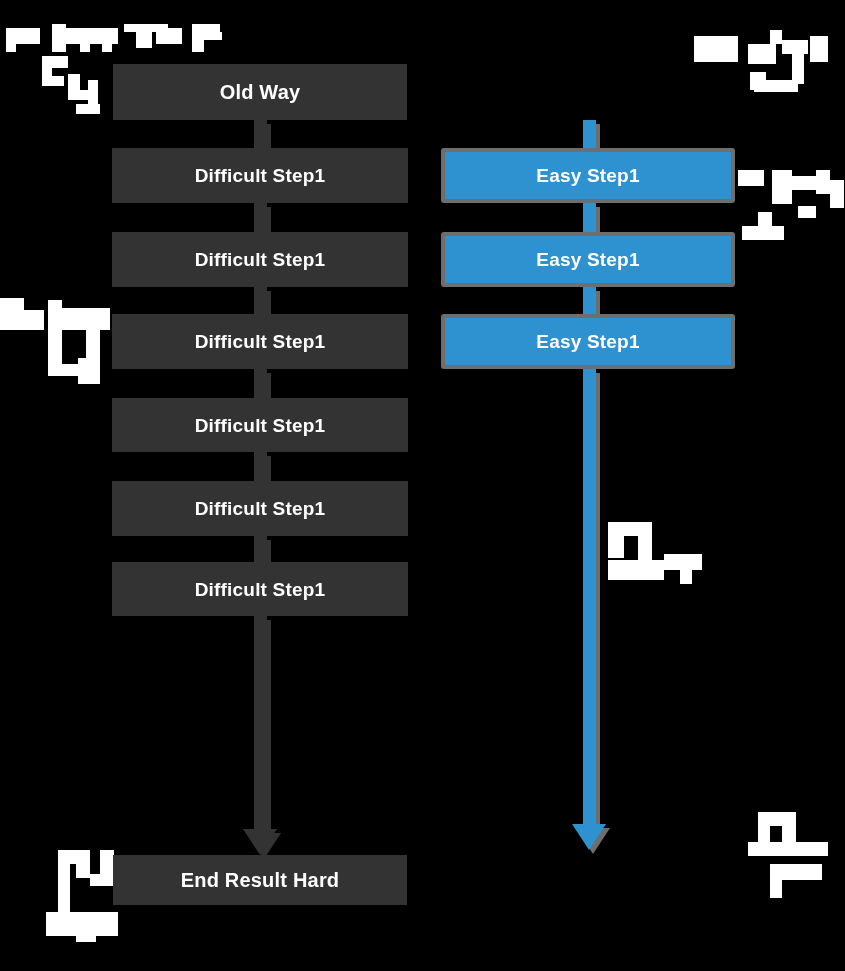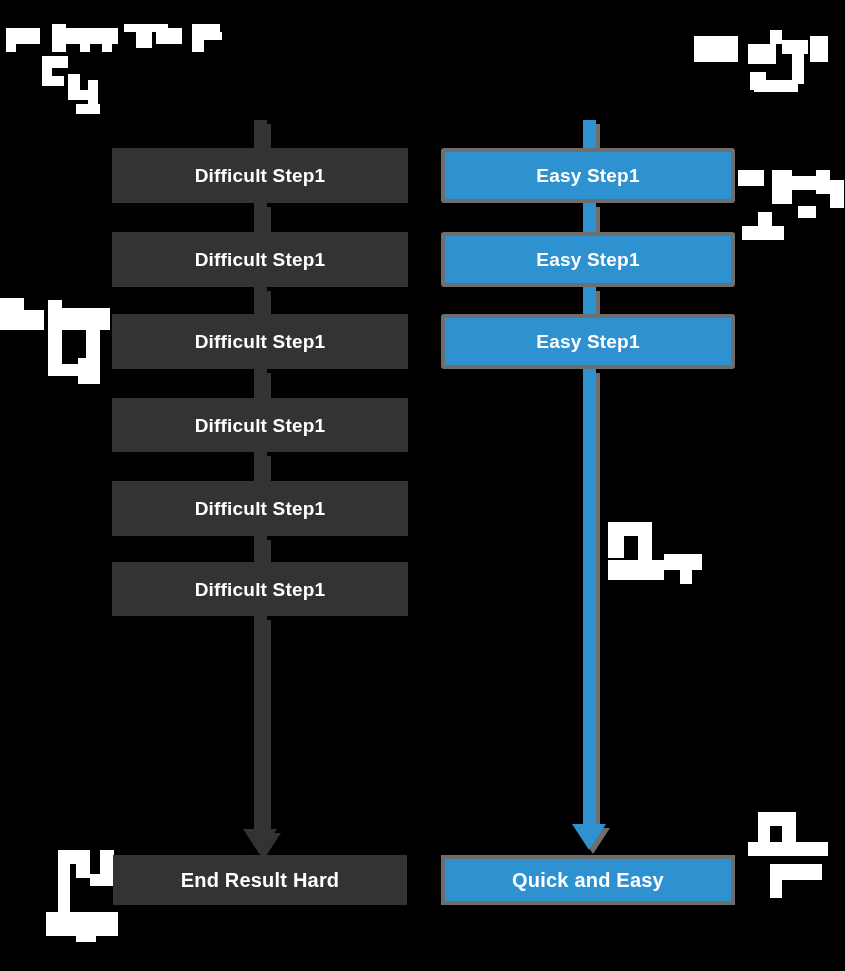--- a/index.html
+++ b/index.html
@@ -219,20 +219,24 @@
   <div class="blob" style="left:46px; top:850px; width:92px; height:110px;">
     <i style="left:12px; top:0px;  width:32px; height:14px;"></i>
     <i style="left:54px; top:0px;  width:14px; height:36px;"></i>
     <i style="left:12px; top:10px; width:12px; height:56px;"></i>
     <i style="left:30px; top:14px; width:14px; height:14px;"></i>
     <i style="left:44px; top:24px; width:14px; height:12px;"></i>
     <i style="left:0px;  top:62px; width:72px; height:24px;"></i>
     <i style="left:30px; top:80px; width:20px; height:12px;"></i>
   </div>
 
+  <div class="node dark head-node" style="left:113px; top:64px; width:294px; height:56px;">
+    <span class="surface"></span>
+    <span class="label">Old Way</span>
+  </div>
 
   <div class="conn dark" style="left:254px; top:120px; width:13px; height:28px;">
     <span class="shadow"></span>
     <span class="bar"></span>
   </div>
 
   <div class="node dark" style="left:112px; top:148px; width:296px; height:55px;">
     <span class="surface"></span>
     <span class="label">Difficult Step1</span>
   </div>
@@ -327,18 +331,14 @@
 
   <div class="conn blue" style="left:583px; top:369px; width:13px; height:465px;">
     <span class="shadow"></span>
     <span class="bar"></span>
   </div>
   <div class="arrow blue" style="left:572px; top:824px;">
     <span class="head-shadow"></span>
     <span class="head"></span>
   </div>
 
-  <div class="node blue sharp head-node" style="left:441px; top:855px; width:294px; height:50px;">
-    <span class="surface"></span>
-    <span class="label">Quick and Easy</span>
-  </div>
 
 </div>
 
 </body></html>

